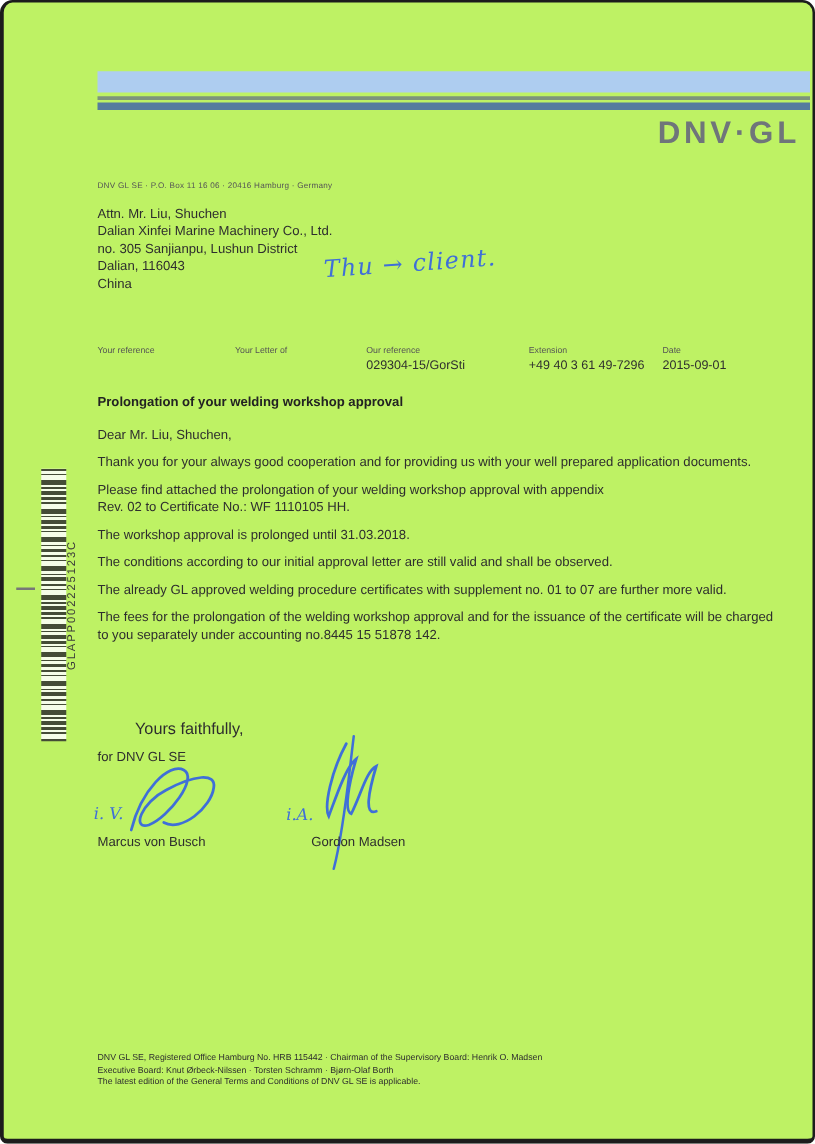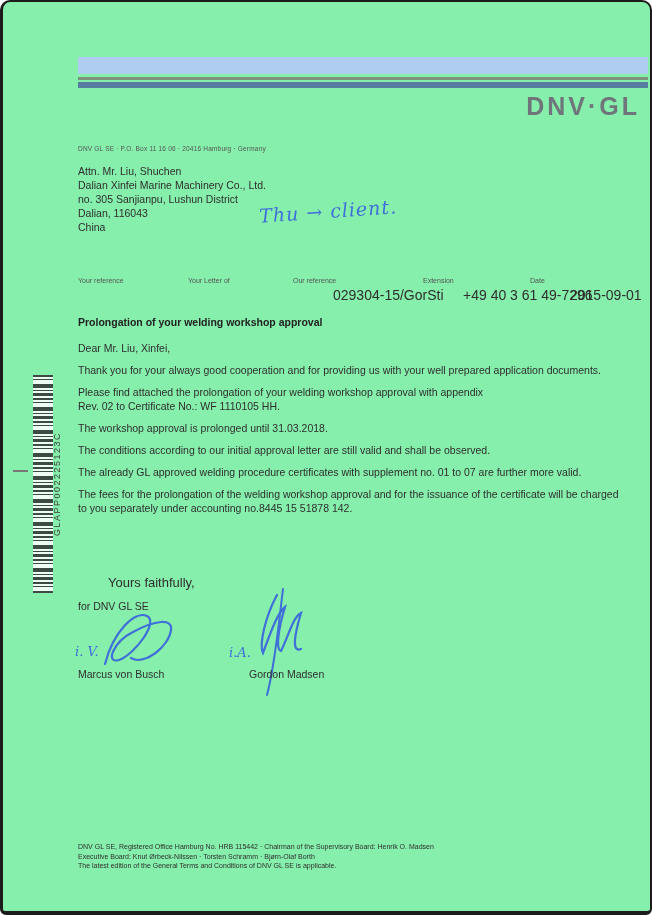--- a/index.html
+++ b/index.html
@@ -1,17 +1,17 @@
 <!DOCTYPE html>
 <html><head>
 <meta charset="utf-8">
 <style>
   html,body{margin:0;padding:0;background:#fff;}
   .page{
-    position:relative;width:652px;height:915px;background:#86efac;
+    position:relative;width:652px;height:915px;background:#bef264;
     font-family:"Liberation Sans","DejaVu Sans",sans-serif;color:#333;
     box-sizing:border-box;overflow:hidden;
     border:2px solid #1c1c1c;border-left-width:3px;border-bottom-width:4px;
     border-radius:10px 10px 6px 6px;
   }
   
   .band-blue{position:absolute;left:75px;right:2px;top:55px;height:17px;background:#aecdf0;}
   .line-green{position:absolute;left:75px;right:2px;top:75px;height:3px;background:#7d947c;}
   .line-steel{position:absolute;left:75px;right:2px;top:80px;height:6px;background:#567c9e;}
   .logo{
@@ -28,21 +28,21 @@
   .info-block{
     position:absolute;left:490px;top:141px;width:158px;
     border-top:2px solid #3a3a3a;padding-top:5px;
     font-size:7.5px;line-height:10px;color:#2e2e2e;
   }
   .info-block .company{font-weight:bold;}
   .info-block .contact{margin-top:7px;}
   .ref-row{position:absolute;left:75px;top:275px;right:10px;height:30px;}
   .ref-col{position:absolute;top:0;}
   .ref-label{font-size:7px;color:#555;}
-  .ref-value{font-size:14px;color:#2e2e2e;margin-top:3px;white-space:nowrap;margin-left:40px;}
+  .ref-value{font-size:10px;color:#2e2e2e;margin-top:3px;white-space:nowrap;}
   .ref-c1{left:0;} .ref-c2{left:110px;} .ref-c3{left:215px;} .ref-c4{left:345px;} .ref-c5{left:452px;}
   .subject{position:absolute;left:75px;top:314px;font-size:10.5px;font-weight:bold;color:#222;}
   .body-text{position:absolute;left:75px;top:339px;width:545px;}
   .body-text p{
     margin:0 0 7px 0;font-size:10.5px;line-height:14.8px;color:#2e2e2e;white-space:pre-line;
   }
   .closing{position:absolute;left:75px;top:573px;font-size:13px;color:#2e2e2e;margin-left:30px;}
   .on-behalf{position:absolute;left:75px;top:598px;font-size:10.5px;color:#2e2e2e;}
   .sig{position:absolute;}
   .sig svg{display:block;}
@@ -118,21 +118,21 @@
       <div class="ref-value">+49 40 3 61 49-7296</div>
     </div>
     <div class="ref-col ref-c5">
       <div class="ref-label">Date</div>
       <div class="ref-value">2015-09-01</div>
     </div>
   </div>
 
   <div class="subject">Prolongation of your welding workshop approval</div>
   <div class="body-text">
-    <p>Dear Mr. Liu, Xinfei,</p>
+    <p>Dear Mr. Liu, Shuchen,</p>
     <p>Thank you for your always good cooperation and for providing us with your well prepared application documents.</p>
     <p>Please find attached the prolongation of your welding workshop approval with appendix
 Rev. 02 to Certificate No.: WF 1110105 HH.</p>
     <p>The workshop approval is prolonged until 31.03.2018.</p>
     <p>The conditions according to our initial approval letter are still valid and shall be observed.</p>
     <p>The already GL approved welding procedure certificates with supplement no. 01 to 07 are further more valid.</p>
     <p>The fees for the prolongation of the welding workshop approval and for the issuance of the certificate will be charged to you separately under accounting no.8445 15 51878 142.</p>
   </div>
 
   <div class="closing">Yours faithfully,</div>

